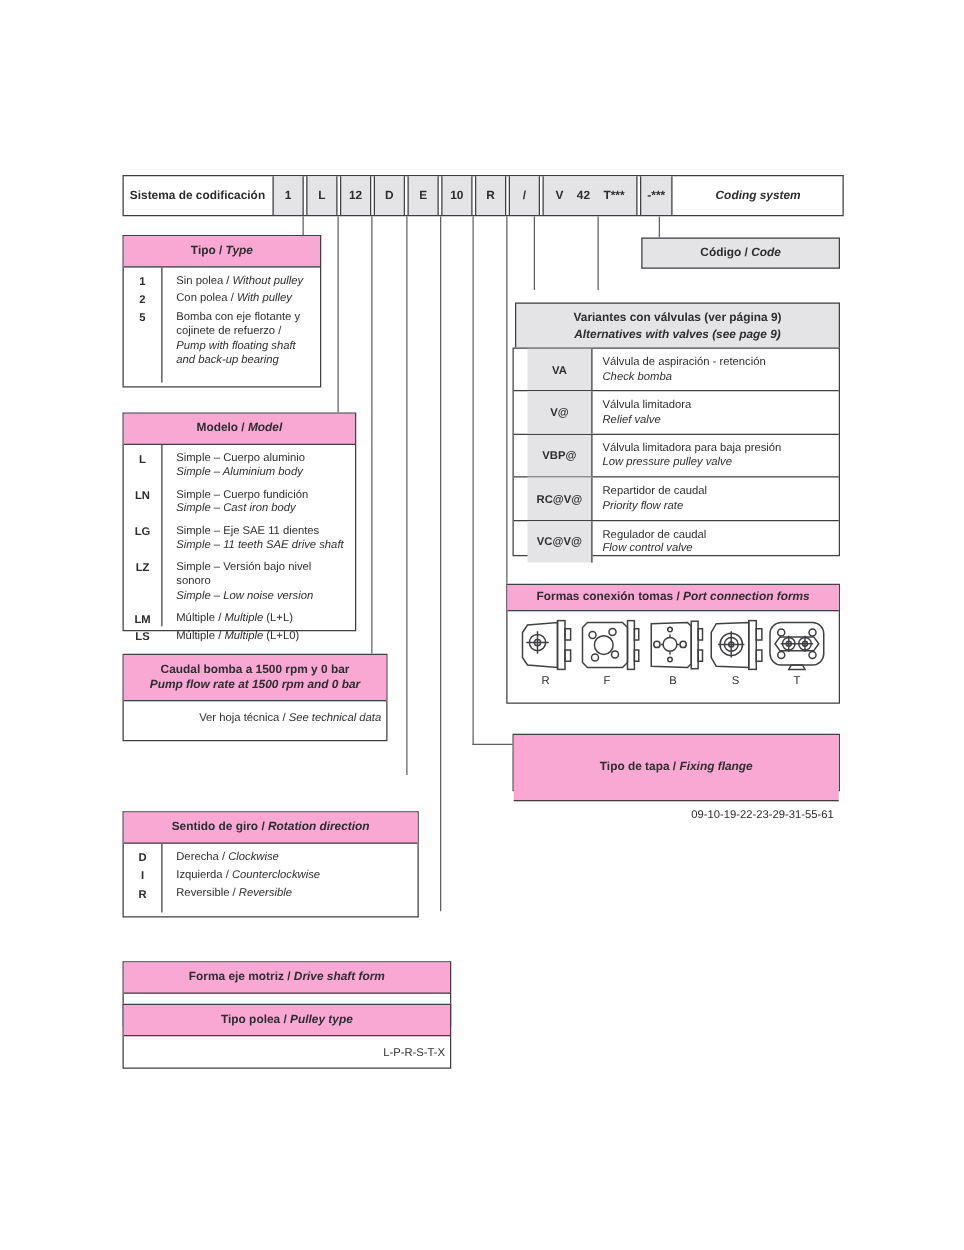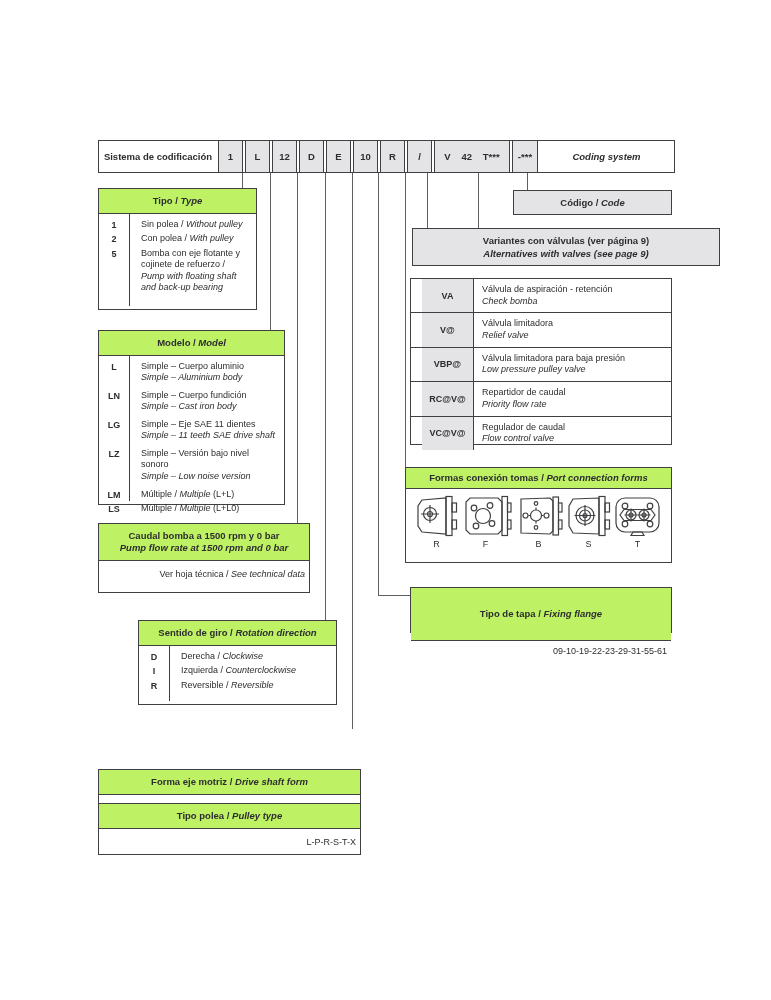--- a/index.html
+++ b/index.html
@@ -4,21 +4,21 @@
 <style>
   * { margin:0; padding:0; box-sizing:border-box; }
   html,body { background:#fff; }
   .page {
     position:relative; width:771px; height:1000px; background:#fff;
     font-family:"Liberation Sans", sans-serif; color:#2d2d2f; overflow:hidden;
   }
   .it { font-style:italic; }
   .box { position:absolute; border:1.5px solid #404043; background:#fff; }
   .box-hdr {
-    background:#bef264; border-bottom:1.5px solid #404043; text-align:center;
+    background:#f9a8d4; border-bottom:1.5px solid #404043; text-align:center;
     font-weight:bold; font-size:9.5px; line-height:1.25; padding:6px 4px;
   }
   .box-body { position:relative; font-size:9px; }
   .center-val { text-align:right; padding:8px 4px; font-size:9px; }
   
   .ctable { position:relative; padding-top:5px; }
   .ctable::after { content:""; position:absolute; left:30px; top:0; bottom:0; width:1px; background:#404043; }
   .crow { display:grid; grid-template-columns:30px 1fr; align-items:start; margin-bottom:3px; }
   .crow .code { text-align:center; font-weight:bold; font-size:9px; padding-top:1px; }
   .crow .desc { padding:0 8px 0 12px; line-height:1.28; }
@@ -164,21 +164,21 @@
   <div class="box" style="left:98px; top:523px; width:212px; height:70px;">
     <div class="box-hdr">
       <span class="line" style="display:block;">Caudal bomba a 1500 rpm y 0 bar</span>
       <span class="line it" style="display:block;">Pump flow rate at 1500 rpm and 0 bar</span>
     </div>
     <div class="box-body center-val">
       <span>Ver hoja técnica</span><span> / </span><span class="it">See technical data</span>
     </div>
   </div>
 
-  <div class="box" style="left:98px; top:620px; width:199px; height:85px;margin-left:40px;">
+  <div class="box" style="left:98px; top:649px; width:237px; height:85px;">
     <div class="box-hdr">
       <span>Sentido de giro</span><span> / </span><span class="it">Rotation direction</span>
     </div>
     <div class="box-body ctable" style="height:55px;">
       <div class="crow">
         <span class="code">D</span>
         <span class="desc"><span>Derecha</span><span> / </span><span class="it">Clockwise</span></span>
       </div>
       <div class="crow">
         <span class="code">I</span>
@@ -204,21 +204,21 @@
     </div>
     <div class="box-body center-val">L-P-R-S-T-X</div>
   </div>
 
   <div class="grey-box" style="left:513px; top:190px; width:159px; height:25px;">
     <div>
       <span>Código</span><span> / </span><span class="it">Code</span>
     </div>
   </div>
 
-  <div class="grey-box" style="left:412px; top:228px; width:308px; height:38px;">
+  <div class="grey-box" style="left:412px; top:242px; width:260px; height:38px;">
     <div>Variantes con válvulas (ver página 9)</div>
     <div class="it">Alternatives with valves (see page 9)</div>
   </div>
 
   <div class="box" style="left:410px; top:278px; width:262px; height:167px;">
     <div class="vrow">
       <div class="vcode">VA</div>
       <div class="vdesc">
           <span class="line">Válvula de aspiración - retención</span>
           <span class="line it">Check bomba</span>

